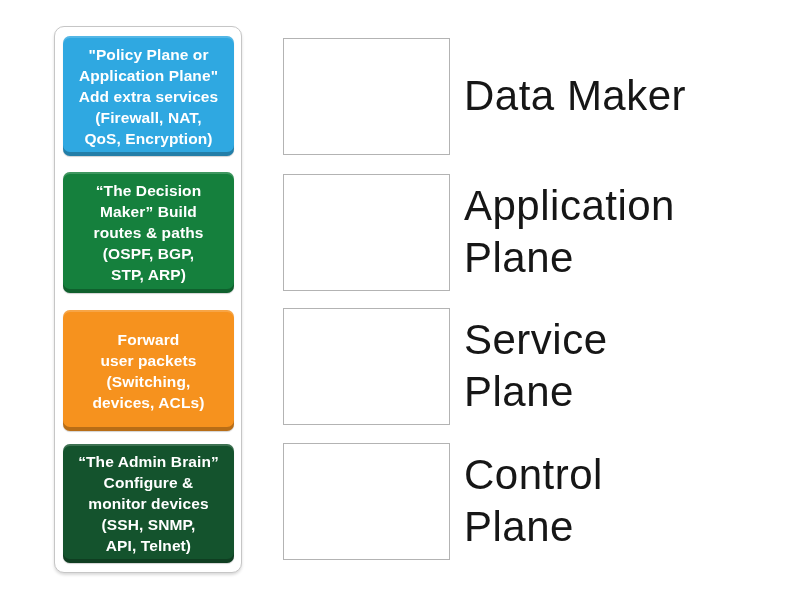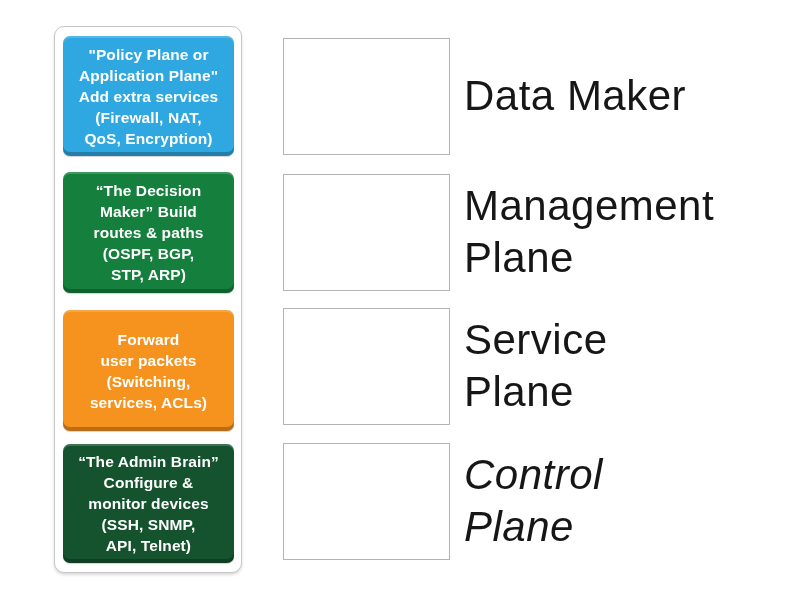--- a/index.html
+++ b/index.html
@@ -105,37 +105,37 @@
       <span class="card-text" style="color: rgb(255, 255, 255);">“The Decision
 Maker” Build
 routes &amp; paths
 (OSPF, BGP,
 STP, ARP)</span>
     </div>
     <div class="card card-3" style="background-color: rgb(246, 146, 30);">
       <span class="card-text" style="color: rgb(255, 255, 255);">Forward
 user packets
 (Switching,
-services, ACLs)</span>
+devices, ACLs)</span>
     </div>
     <div class="card card-4" style="background-color: #14532d;">
       <span class="card-text" style="color: rgb(255, 255, 255);">“The Admin Brain”
 Configure &amp;
 monitor devices
 (SSH, SNMP,
 API, Telnet)</span>
     </div>
   </div>
 
   <div class="drop-zone dz-1"></div>
   <div class="drop-zone dz-2"></div>
   <div class="drop-zone dz-3"></div>
   <div class="drop-zone dz-4"></div>
 
   <div class="answer-label al-1" style="color: rgb(22, 22, 22);">Data Maker</div>
-  <div class="answer-label al-2" style="color: rgb(22, 22, 22);">Management
+  <div class="answer-label al-2" style="color: rgb(22, 22, 22);">Application
 Plane</div>
   <div class="answer-label al-3" style="color: rgb(22, 22, 22);">Service
 Plane</div>
-  <div class="answer-label al-4" style="color: rgb(22, 22, 22); font-style: italic;">Control
+  <div class="answer-label al-4" style="color: rgb(22, 22, 22);">Control
 Plane</div>
 
 </div>
 
 </body></html>

